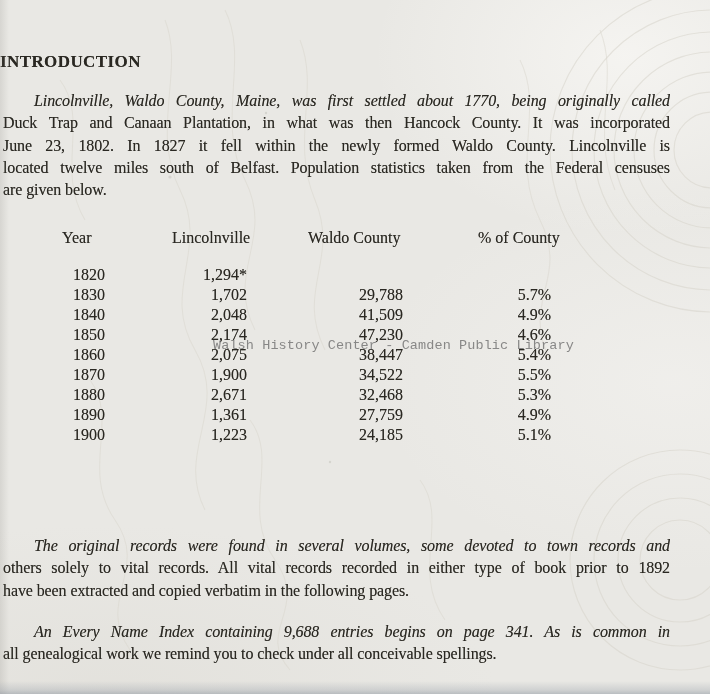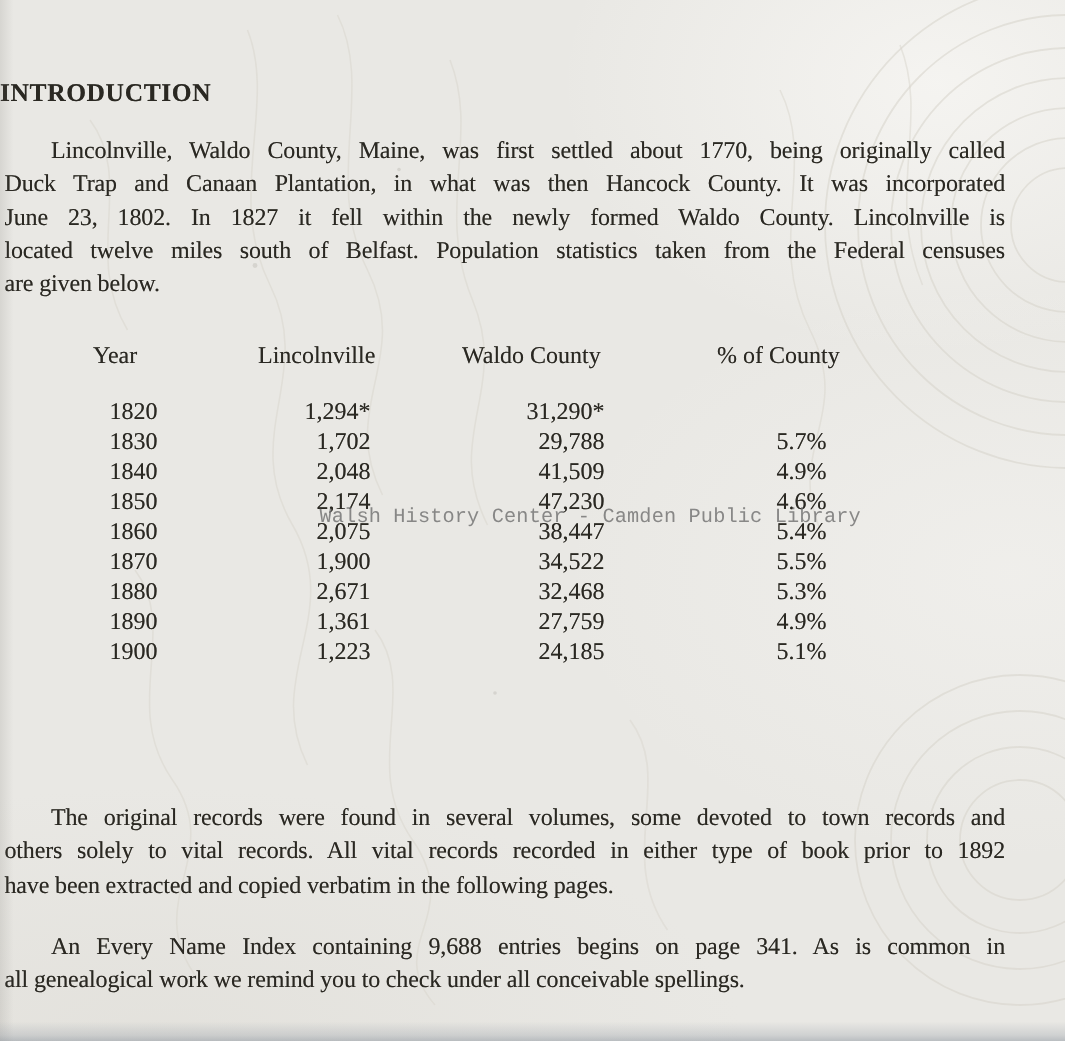--- a/index.html
+++ b/index.html
@@ -36,21 +36,21 @@
     text-shadow: 0 0 0.4px rgba(42,40,34,0.55);
   }
   .para {
     position: absolute; left: 3px; width: 667px;
     font-size: 16px; line-height: 22.3px; letter-spacing: -0.1px;
     text-shadow: 0 0 0.4px rgba(42,40,34,0.5);
   }
   .para .tline { text-align: left; }
   .para.justified .tline { text-align: justify; text-align-last: justify; }
   .para.justified .tline.last { text-align-last: left; }
-  .para .tline.indent { text-indent: 31px; }
+  .para .tline.indent { text-indent: 31px; font-style: italic; }
   #intro-paragraph   { top: 90px; }
   #footnote          { top: 459px; left: 52px; width: 600px; }
   #records-paragraph { top: 535px; }
   #index-paragraph   { top: 621px; }
   .pop-table {
     position: absolute; left: 0; top: 0; width: 710px;
     font-size: 16px;
     text-shadow: 0 0 0.4px rgba(42,40,34,0.5);
   }
   .thead { position: absolute; top: 229px; left: 0; width: 710px; height: 20px; }
@@ -126,21 +126,20 @@
     <div class="thead">
       <span class="th0">Year</span>
       <span class="th1">Lincolnville</span>
       <span class="th2">Waldo County</span>
       <span class="th3">% of County</span>
     </div>
     <div class="tbody">
         <div class="trow">
           <span class="tcell c0">1820</span>
           <span class="tcell c1">1,294*</span>
-          <span class="tcell c2">31,290*</span>
         </div>
         <div class="trow">
           <span class="tcell c0">1830</span>
           <span class="tcell c1">1,702</span>
           <span class="tcell c2">29,788</span>
           <span class="tcell c3">5.7%</span>
         </div>
         <div class="trow">
           <span class="tcell c0">1840</span>
           <span class="tcell c1">2,048</span>

